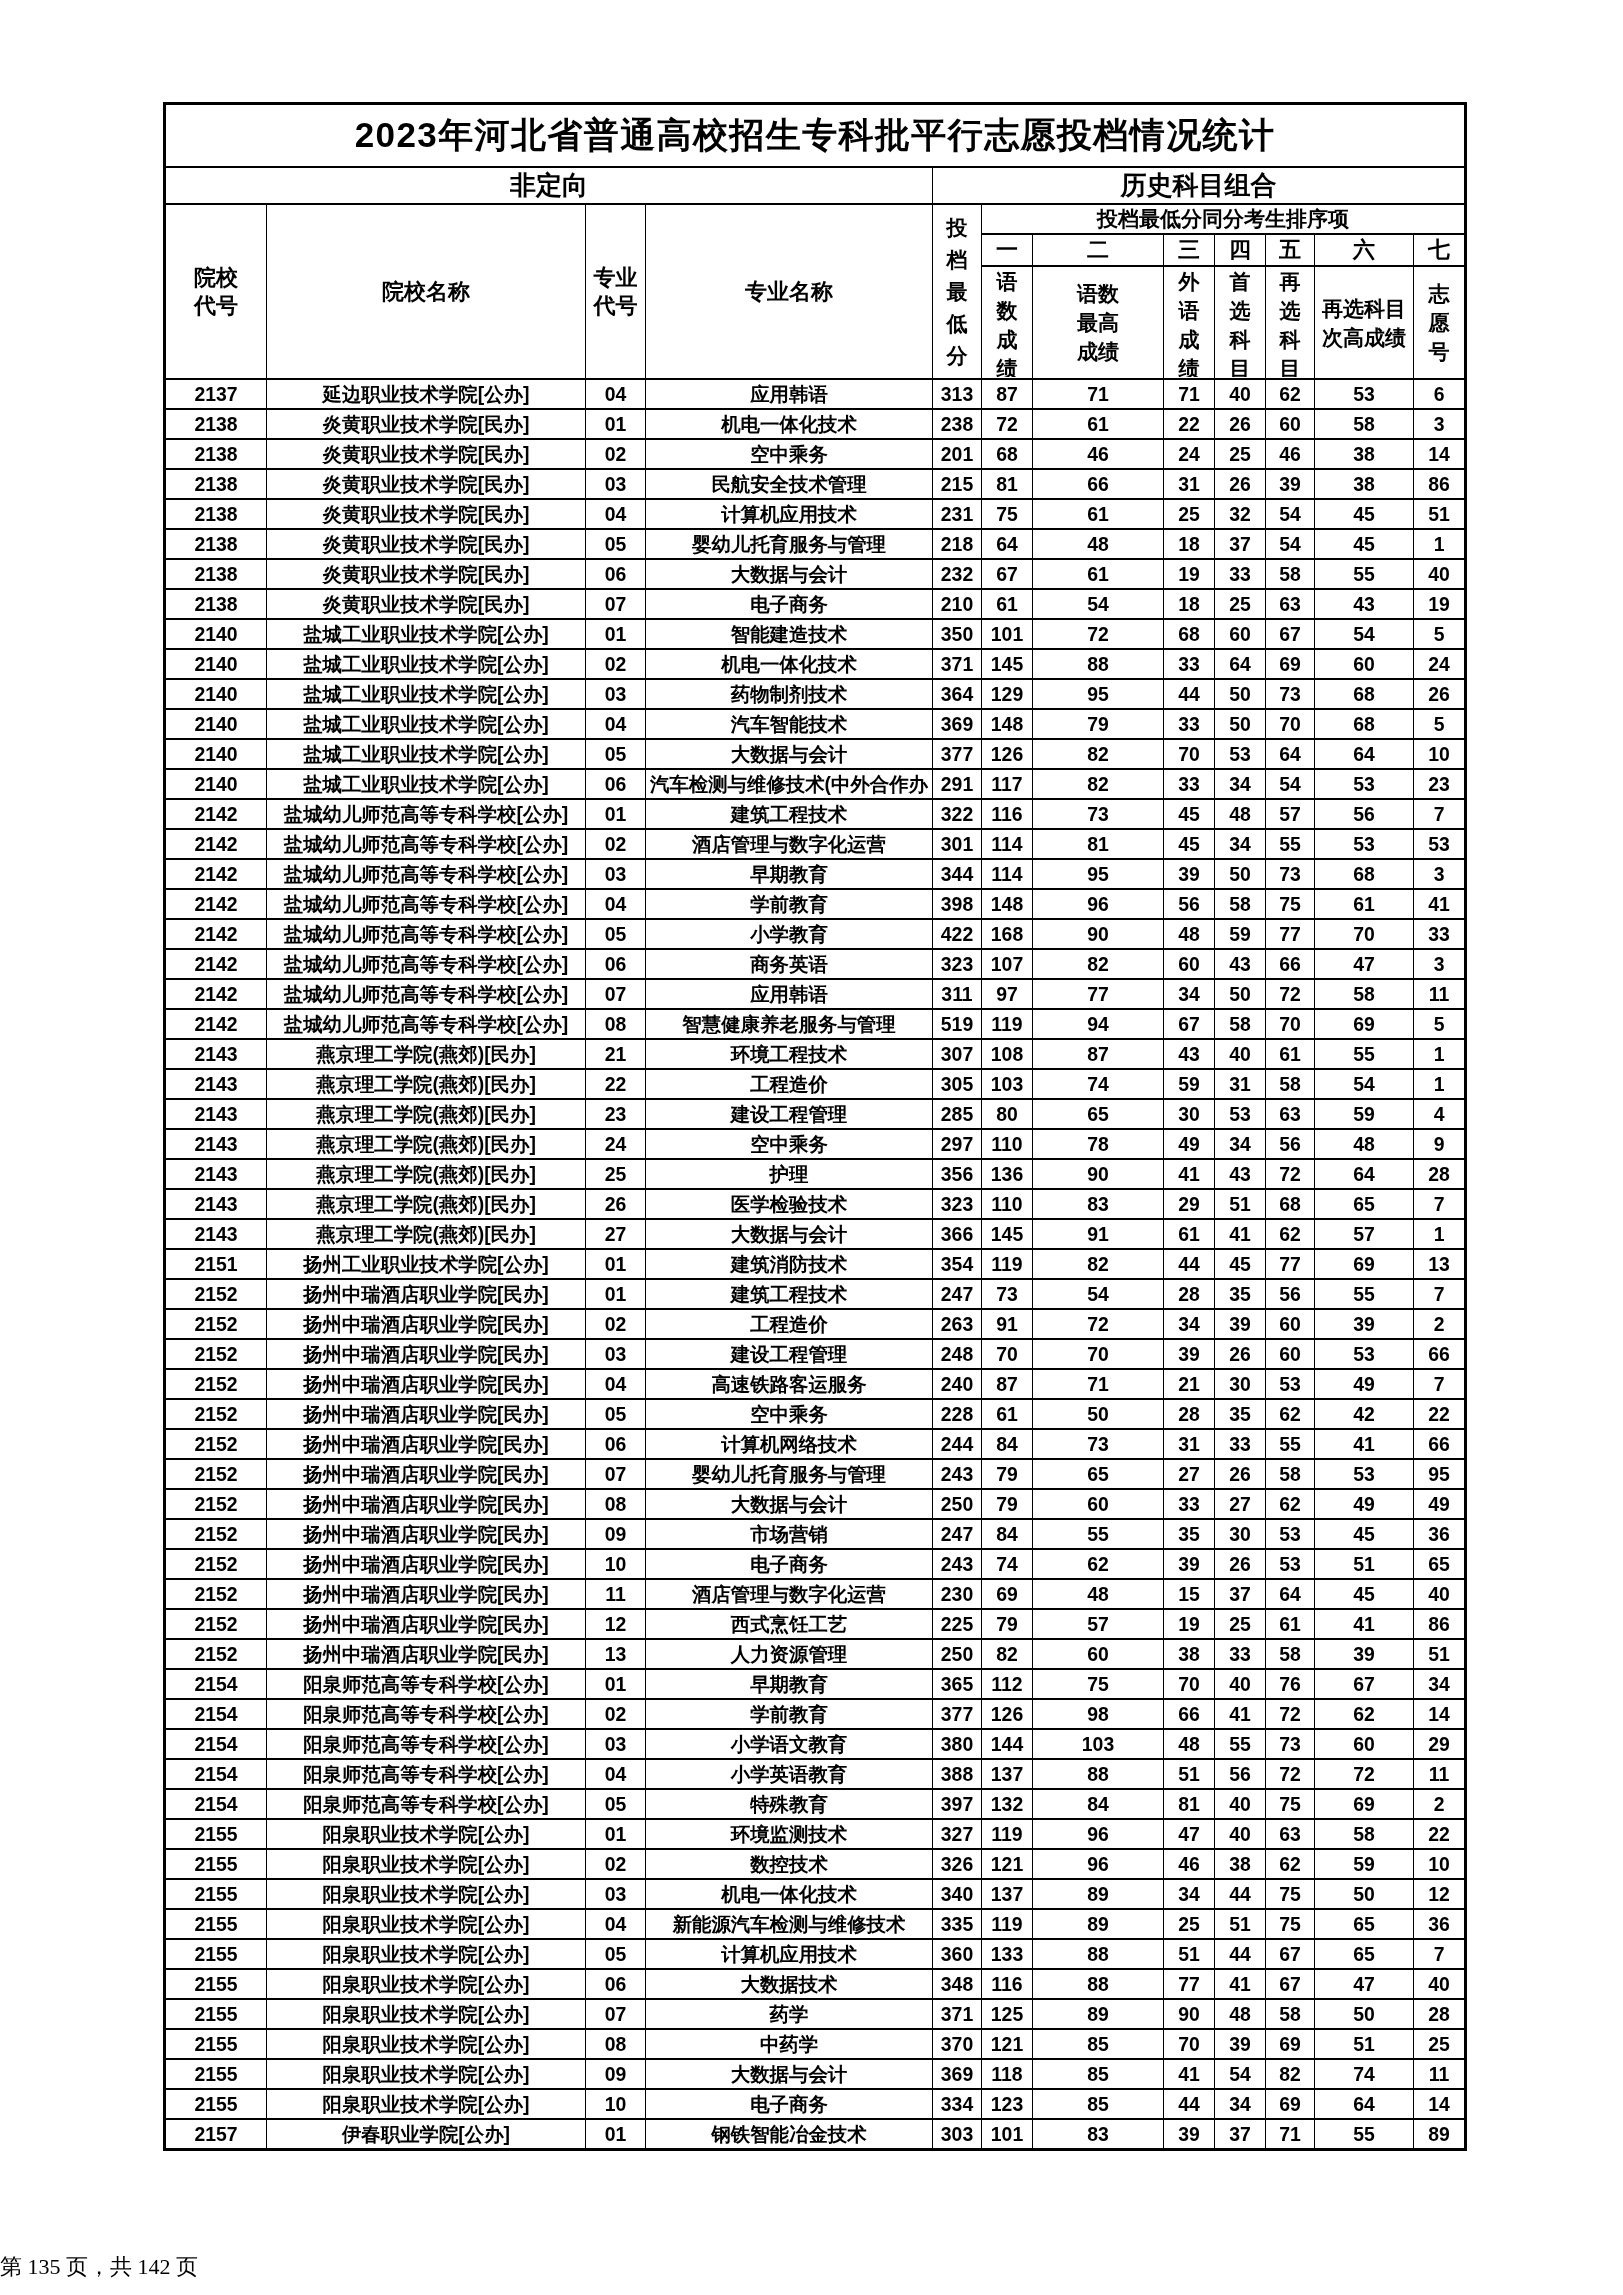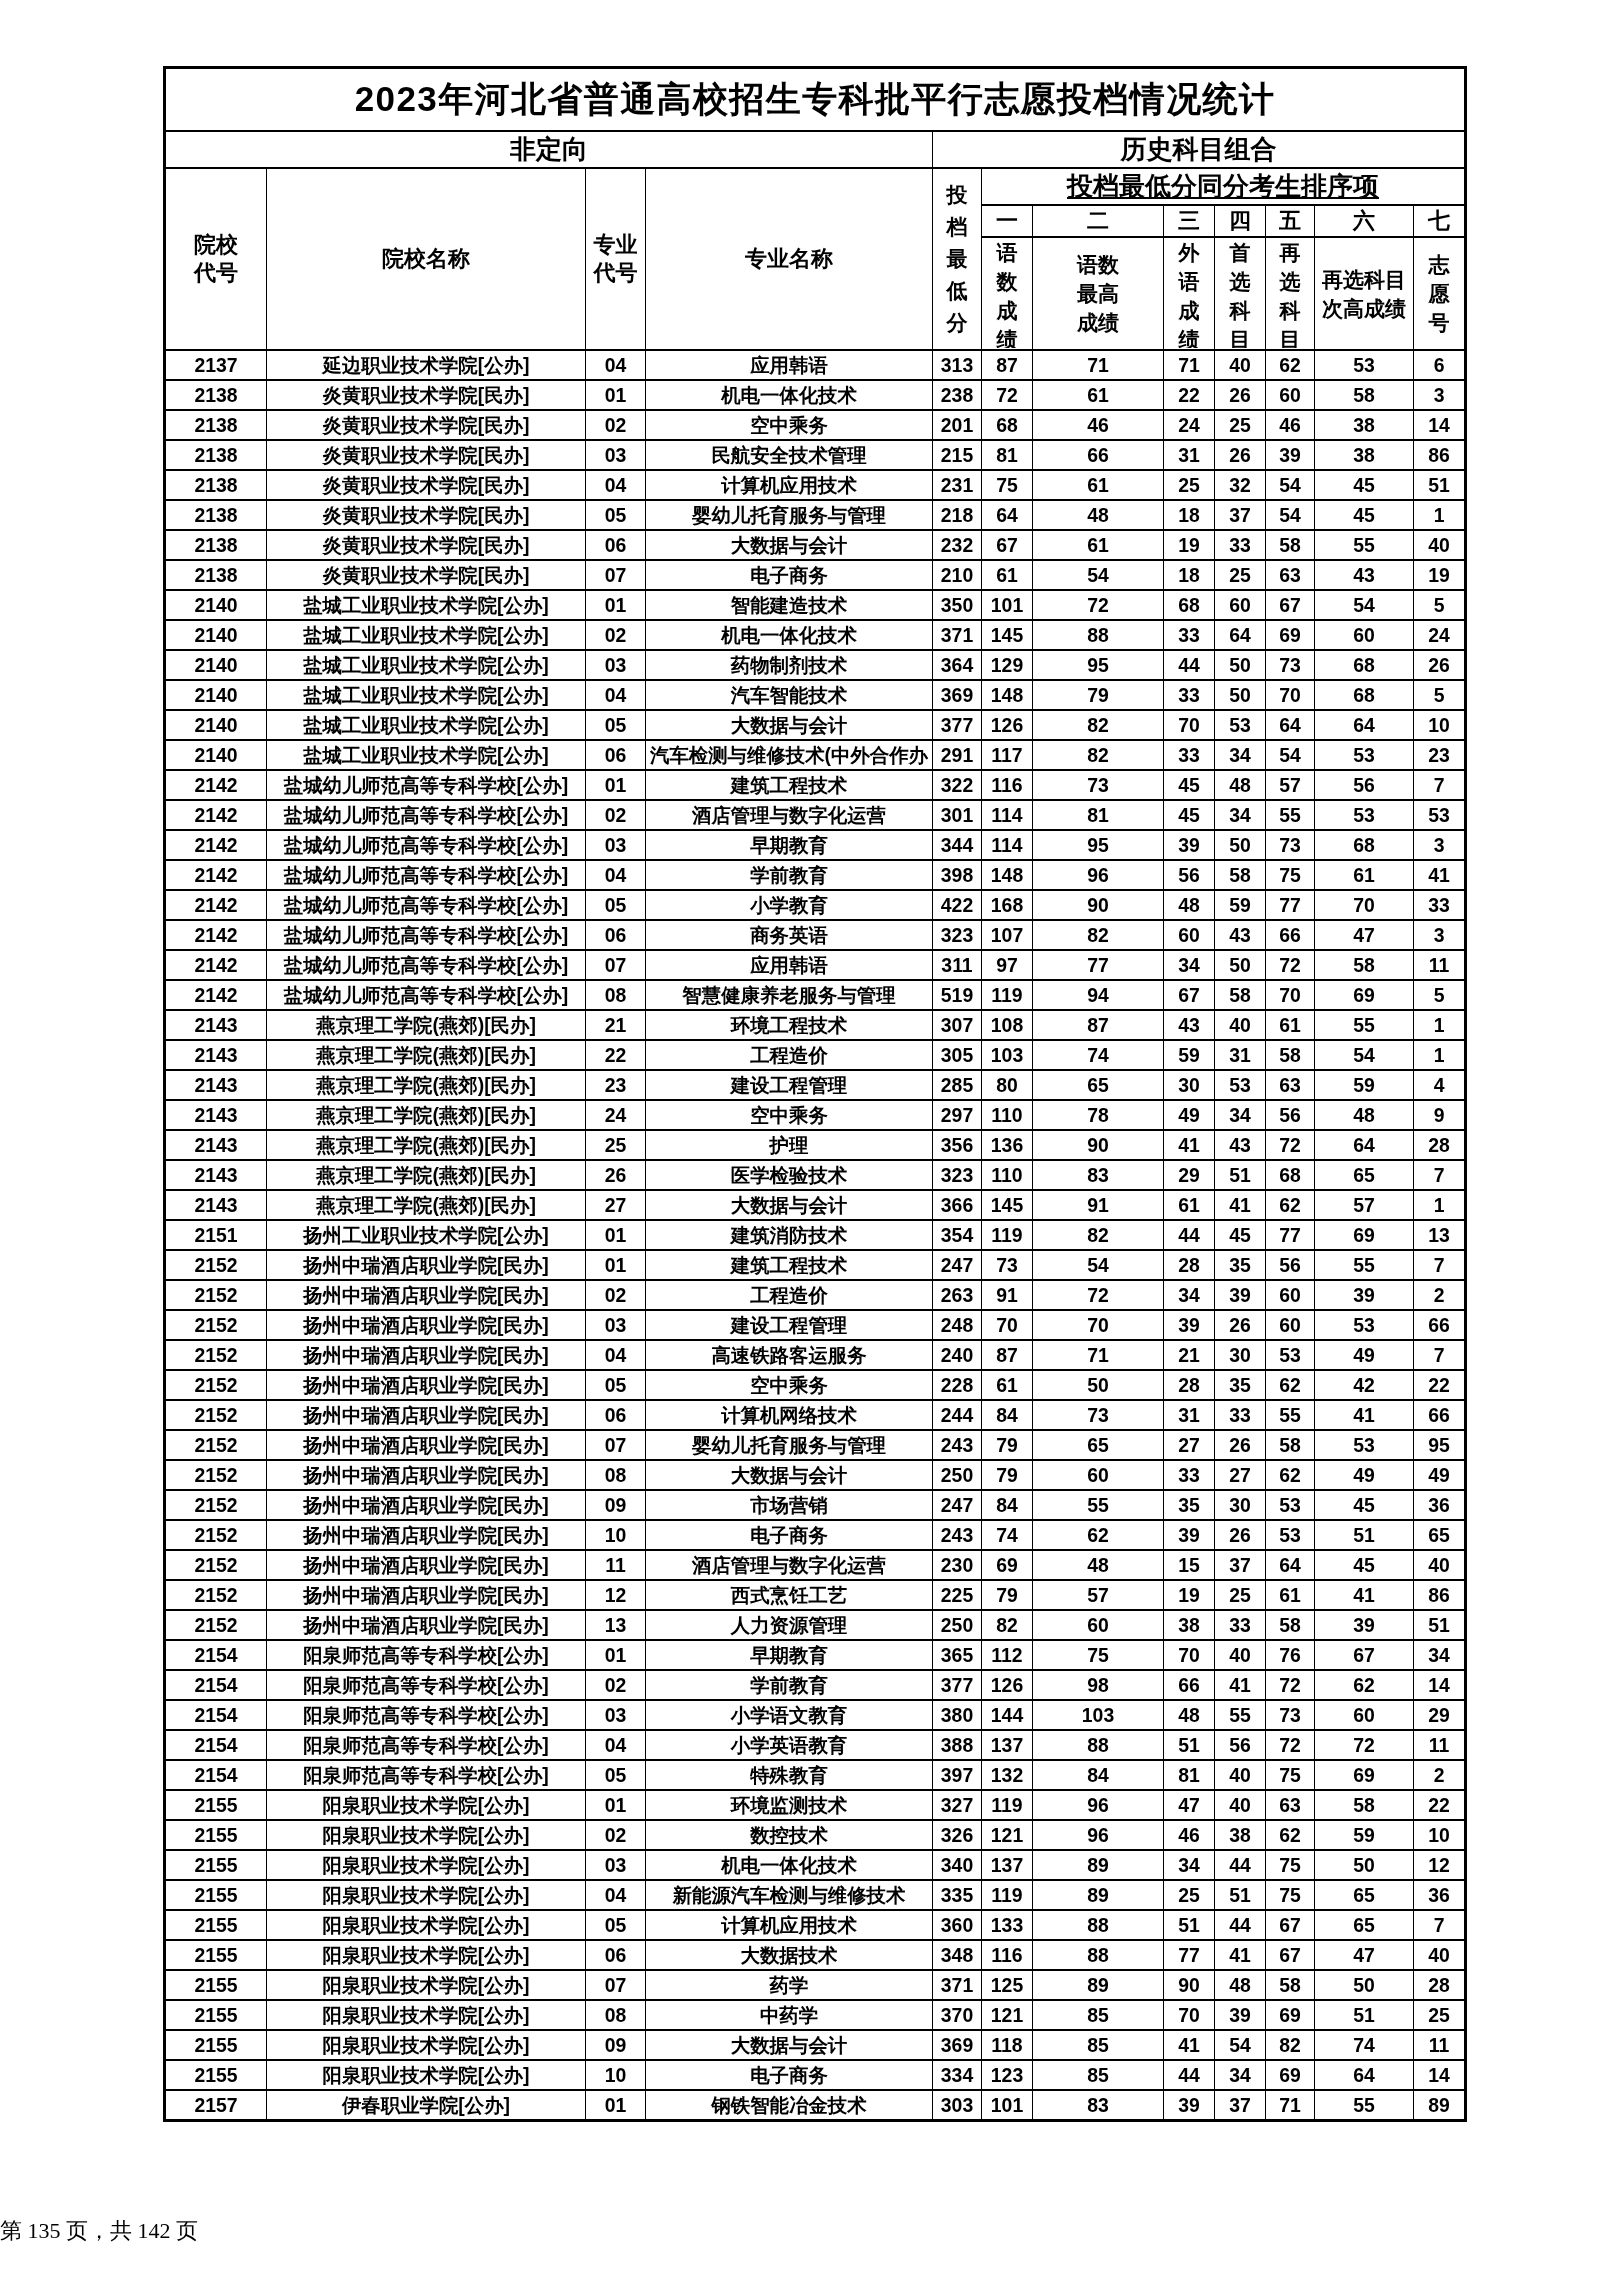--- a/index.html
+++ b/index.html
@@ -1,33 +1,33 @@
 <!DOCTYPE html>
 <html style="font-size:11px"><head>
 <meta charset="utf-8">
 <style>
   html,body{margin:0;padding:0;}
   body{
     width:1623px;height:2295px;background:#ffffff;color:#000;
     font-family:"Liberation Sans", sans-serif;position:relative;
   }
-  .sheet{position:absolute;inset:0;}
+  .sheet{position:absolute;inset:0;margin-top:36px;}
   table.admission-table{
     position:absolute;left:163px;top:66px;width:1298px;
     border-collapse:collapse;table-layout:fixed;
     border:3.5px solid #000;
   }
   td{
     border:1.4px solid #000;border-top-width:2.8px;border-bottom-width:2.8px;
     text-align:center;vertical-align:middle;padding:0;
     overflow:hidden;white-space:nowrap;font-weight:bold;
   }
   .title-row td{height:61px;font-size:35px;letter-spacing:1.4px;}
   .zone-row td{height:30.5px;font-size:26px;}
-  .tie-title-cell{height:28px;font-size:26px;text-decoration:underline;}
+  .tie-title-cell{height:28px;font-size:21px;}
   .hcell{font-size:22px;line-height:28px;}
   .pre{white-space:pre-line;}
   .num-row td{height:29px;font-size:22px;}
   .label-row td{height:111px;font-size:21px;}
   .label-row .clip{max-height:110px;overflow:hidden;line-height:29px;white-space:pre-line;margin:0 auto;}
   .vtop{vertical-align:top;}
   .min-score-cell{font-size:21px;line-height:32px;}
   tbody td{height:28px;font-size:19.4px;}
   .footer{
     position:absolute;top:2216px;left:0;width:100%;text-align:left;

